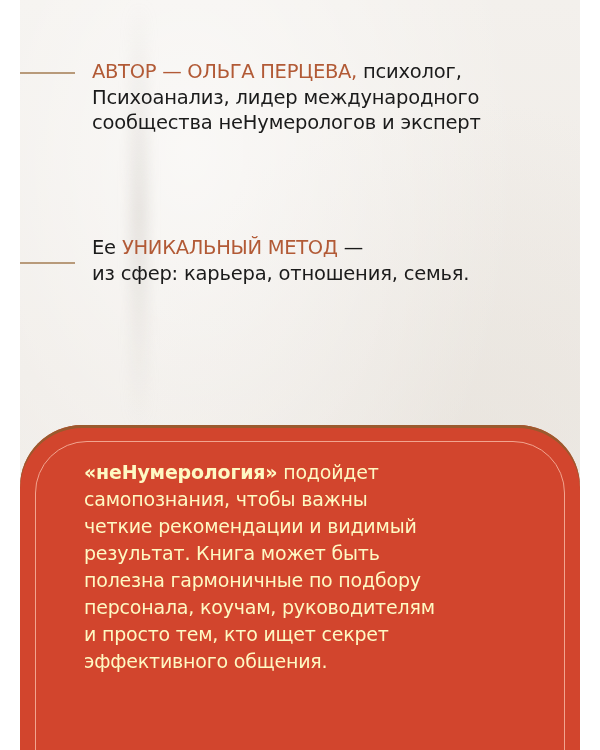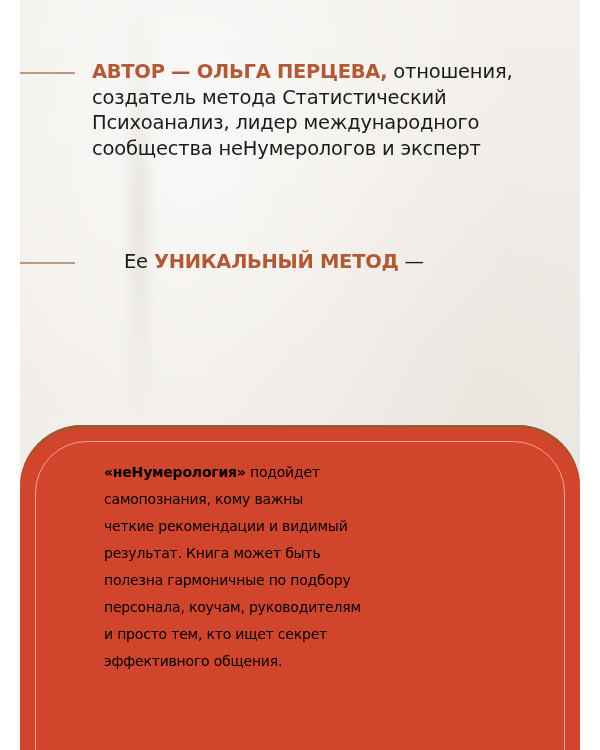--- a/index.html
+++ b/index.html
@@ -19,72 +19,72 @@
   .panel::before {
     content: ""; position: absolute; left: 110px; top: 0; width: 18px; height: 430px;
     background: linear-gradient(180deg, rgba(200,195,188,0.0), rgba(200,195,188,0.35), rgba(200,195,188,0.0));
     filter: blur(6px);
   }
   .block {
     position: absolute; left: 92px;
     font-size: 19.5px; line-height: 25.5px; color: #1b1b1b;
     letter-spacing: -0.2px;
   }
-  .block .accent { color: #b25a36; font-weight: bold; letter-spacing: -0.3px; }
+  .block .accent { color: #b25a36; font-weight: normal; letter-spacing: -0.3px; }
   .block .line { display: block; white-space: nowrap; }
   .rule {
     position: absolute; left: 20px; width: 55px; height: 2px; background: #b89a7a;
   }
   #block1 { top: 59px; }
   #rule1 { top: 72px; }
-  #block2 { top: 249px; margin-left: 32px; }
+  #block2 { top: 235px; }
   #rule2 { top: 262px; }
 
   .card {
     position: absolute; left: 20px; top: 425px; width: 560px; height: 340px;
     background: #d2452d;
     border-top-left-radius: 62px; border-top-right-radius: 62px;
     box-shadow: inset 0 3px 0 #9a5a2e;
   }
   .card-outline {
     position: absolute; left: 15px; top: 16px; right: 15px; bottom: -20px;
     border: 1.2px solid #f1a48f;
     border-top-left-radius: 52px; border-top-right-radius: 52px;
   }
   .card-text {
-    position: absolute; left: 84px; top: 34px;
-    font-size: 14px; line-height: 27px; color: #000000;
+    position: absolute; left: 64px; top: 34px;
+    font-size: 19px; line-height: 27px; color: #fef9c3;
     letter-spacing: -0.2px;
   }
   .card-text .line { display: block; white-space: nowrap; }
   .card-text .bold { font-weight: bold; }
 </style>
 </head>
 <body>
 
 <div class="panel"></div>
 
 <div class="rule" id="rule1"></div>
 <div class="block" id="block1">
-  <span class="line"><span class="accent">АВТОР — ОЛЬГА ПЕРЦЕВА,</span><span> отношения,</span></span>
-  <span class="line">создатель метода Статистический</span>
+  <span class="line"><span class="accent">АВТОР — ОЛЬГА ПЕРЦЕВА,</span><span> психолог,</span></span>
   <span class="line">Психоанализ, лидер международного</span>
   <span class="line">сообщества неНумерологов и эксперт</span>
 </div>
 
 <div class="rule" id="rule2"></div>
 <div class="block" id="block2">
   <span class="line"><span>Ее </span><span class="accent">УНИКАЛЬНЫЙ МЕТОД</span><span> —</span></span>
+  <span class="line">из сфер: карьера, отношения, семья.</span>
 </div>
 
 <div class="card">
   <div class="card-outline"></div>
   <div class="card-text">
     <span class="line"><span class="bold">«неНумерология»</span><span> подойдет</span></span>
-    <span class="line">самопознания, кому важны</span>
+    <span class="line">самопознания, чтобы важны</span>
     <span class="line">четкие рекомендации и видимый</span>
     <span class="line">результат. Книга может быть</span>
     <span class="line">полезна гармоничные по подбору</span>
     <span class="line">персонала, коучам, руководителям</span>
     <span class="line">и просто тем, кто ищет секрет</span>
     <span class="line">эффективного общения.</span>
   </div>
 </div>
 
 </body></html>

